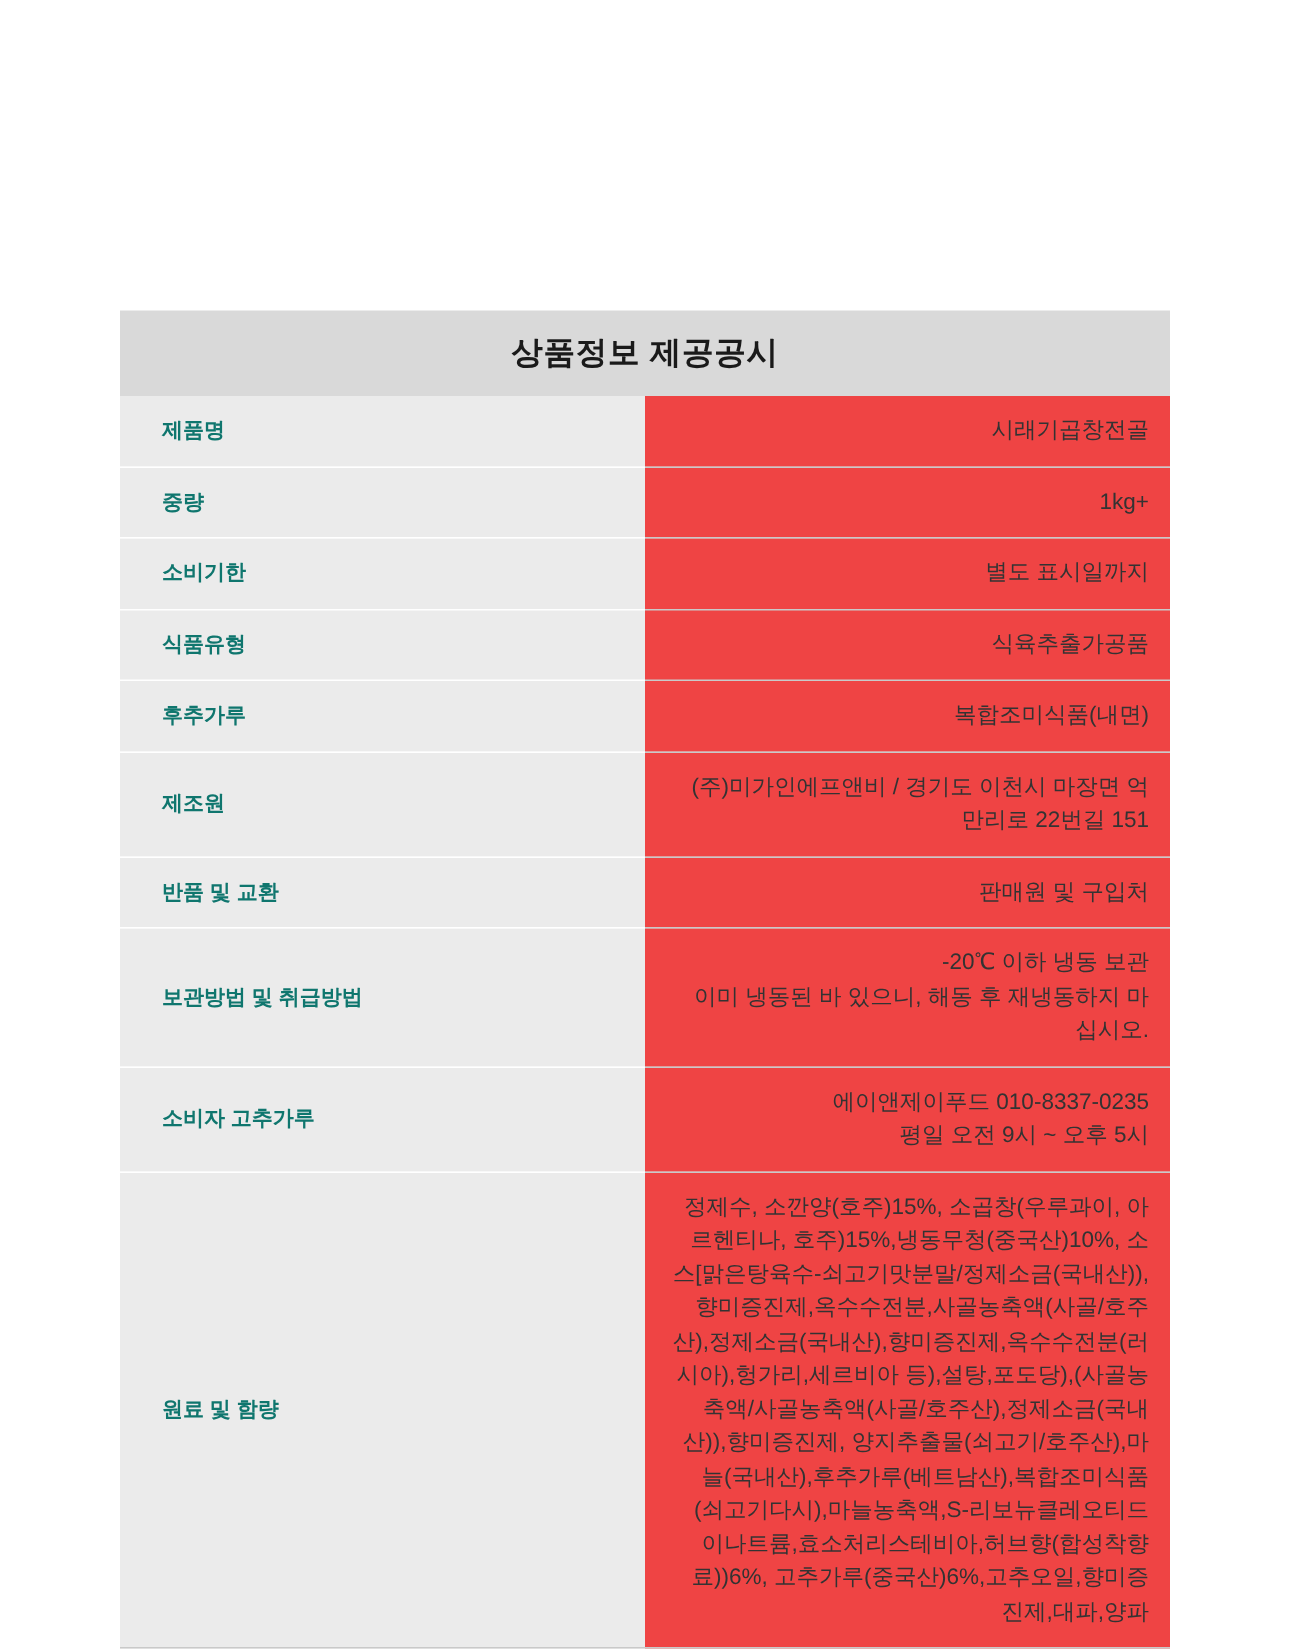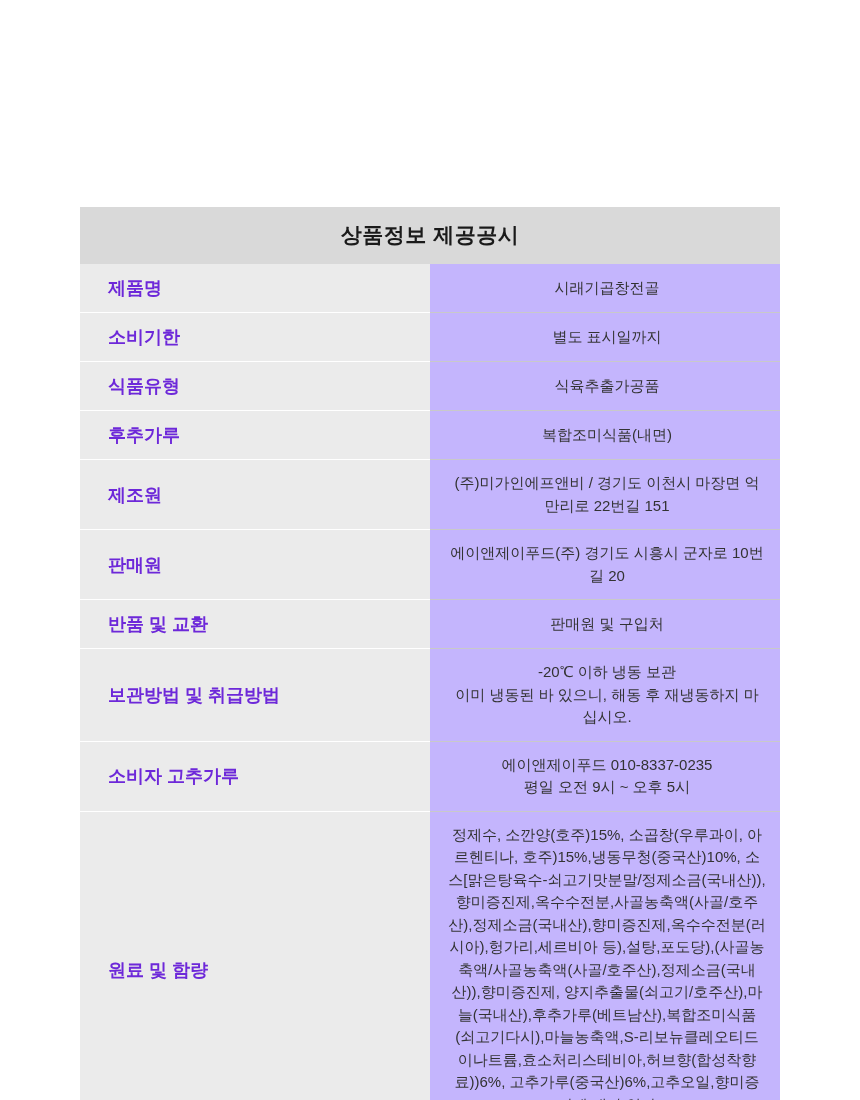--- a/index.html
+++ b/index.html
@@ -36,35 +36,35 @@
     font-size: 21px;
     font-weight: bold;
     color: #1a1a1a;
     letter-spacing: 0.5px;
     padding: 14px 0 15px 0;
     border: none;
   }
   table.info-table th.label {
     width: 228px;
     background: #ebebeb;
-    color: #6d28d9;
-    font-size: 18px;
+    color: #0f766e;
+    font-size: 14px;
     font-weight: bold;
     text-align: left;
     padding: 12px 0 12px 28px;
     border-top: 1px solid #ffffff;
     vertical-align: middle;
     box-sizing: border-box;
   }
   table.info-table td.value {
     width: 472px;
-    background: #c4b5fd;
+    background: #ef4444;
     color: #333333;
     font-size: 15px;
-    text-align: center;
+    text-align: right;
     padding: 12px 14px 12px 18px;
     border-top: 1px solid #c9c9c9;
     vertical-align: middle;
     box-sizing: border-box;
     line-height: 1.5;
   }
   table.info-table tr.first-row th.label,
   table.info-table tr.first-row td.value {
     border-top: none;
   }
@@ -102,38 +102,38 @@
         <tr>
           <td class="title-cell" colspan="2">상품정보 제공공시</td>
         </tr>
       </thead>
       <tbody>
         <tr class="first-row">
           <th class="label">제품명</th>
           <td class="value">시래기곱창전골</td>
         </tr>
         <tr>
+          <th class="label">중량</th>
+          <td class="value">1kg+</td>
+        </tr>
+        <tr>
           <th class="label">소비기한</th>
           <td class="value">별도 표시일까지</td>
         </tr>
         <tr>
           <th class="label">식품유형</th>
           <td class="value small">식육추출가공품</td>
         </tr>
         <tr>
           <th class="label">후추가루</th>
           <td class="value">복합조미식품(내면)</td>
         </tr>
         <tr>
           <th class="label">제조원</th>
           <td class="value small">(주)미가인에프앤비 / 경기도 이천시 마장면 억만리로 22번길 151</td>
-        </tr>
-        <tr>
-          <th class="label">판매원</th>
-          <td class="value">에이앤제이푸드(주) 경기도 시흥시 군자로 10번길 20</td>
         </tr>
         <tr>
           <th class="label">반품 및 교환</th>
           <td class="value">판매원 및 구입처</td>
         </tr>
         <tr>
           <th class="label">보관방법 및 취급방법</th>
           <td class="value multi">-20℃  이하 냉동 보관
 이미 냉동된 바 있으니, 해동 후 재냉동하지 마십시오.</td>
         </tr>

